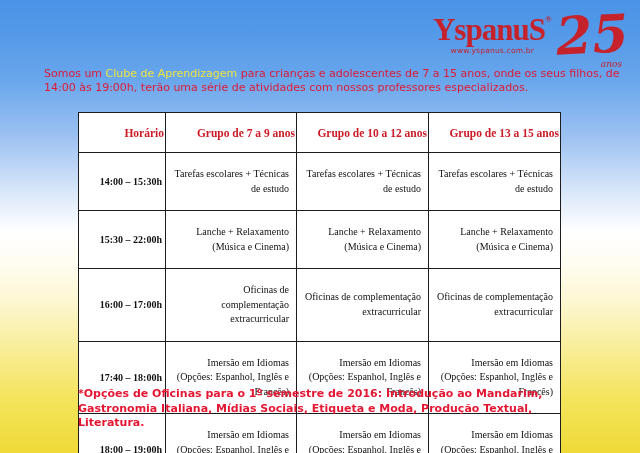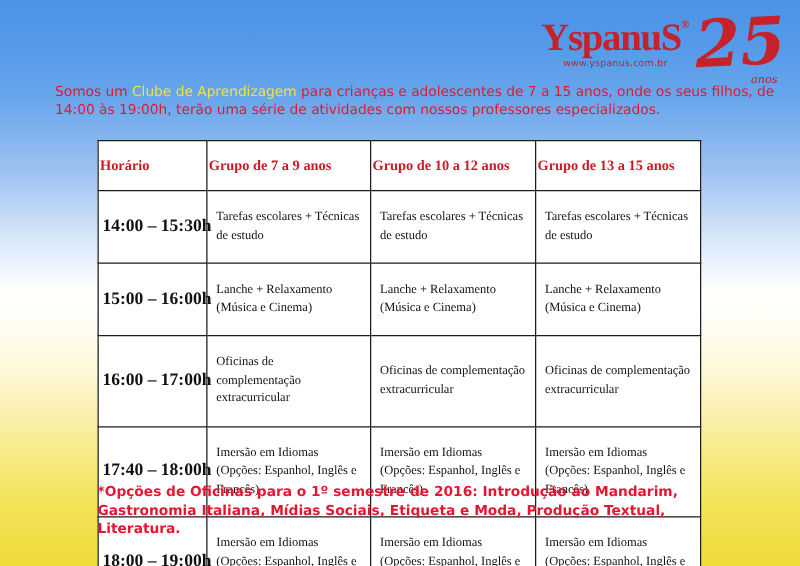--- a/index.html
+++ b/index.html
@@ -34,28 +34,28 @@
   }
   .intro .hl { color:#f0e33c; }
 
   
   table.schedule {
     position:absolute; left:78px; top:112px; width:482px;
     border-collapse:collapse; background:#ffffff; table-layout:fixed;
   }
   .schedule th, .schedule td {
     border:1px solid #1c1c1c; box-sizing:border-box;
-    font-family:"Liberation Serif", serif; text-align:left; vertical-align:middle;
+    font-family:"Liberation Serif", serif; text-align:right; vertical-align:middle;
   }
   .schedule thead th {
     color:#cc1a26; font-size:11.5px; font-weight:bold; height:40px;
     white-space:nowrap; padding:2px 1px;
   }
   .schedule tbody th {
-    font-size:14px; font-weight:bold; color:#111; height:44px;
+    font-size:10px; font-weight:bold; color:#111; height:44px;
     white-space:nowrap; padding:2px 3px;
   }
   .schedule tbody td {
     font-size:10px; color:#111; line-height:1.45; padding:14px 7px;
   }
   .col-time { width:87px; }
   .col-g1 { width:131px; }
   .col-g2 { width:132px; }
   .col-g3 { width:132px; }
 
@@ -99,21 +99,21 @@
       </tr>
     </thead>
     <tbody>
       <tr>
         <th>14:00 – 15:30h</th>
         <td>Tarefas escolares + Técnicas de estudo</td>
         <td>Tarefas escolares + Técnicas de estudo</td>
         <td>Tarefas escolares + Técnicas de estudo</td>
       </tr>
       <tr>
-        <th>15:00 – 16:00h</th>
+        <th>15:30 – 22:00h</th>
         <td>Lanche + Relaxamento (Música e Cinema)</td>
         <td>Lanche + Relaxamento (Música e Cinema)</td>
         <td>Lanche + Relaxamento (Música e Cinema)</td>
       </tr>
       <tr>
         <th>16:00 – 17:00h</th>
         <td>Oficinas de complementação extracurricular</td>
         <td>Oficinas de complementação extracurricular</td>
         <td>Oficinas de complementação extracurricular</td>
       </tr>

